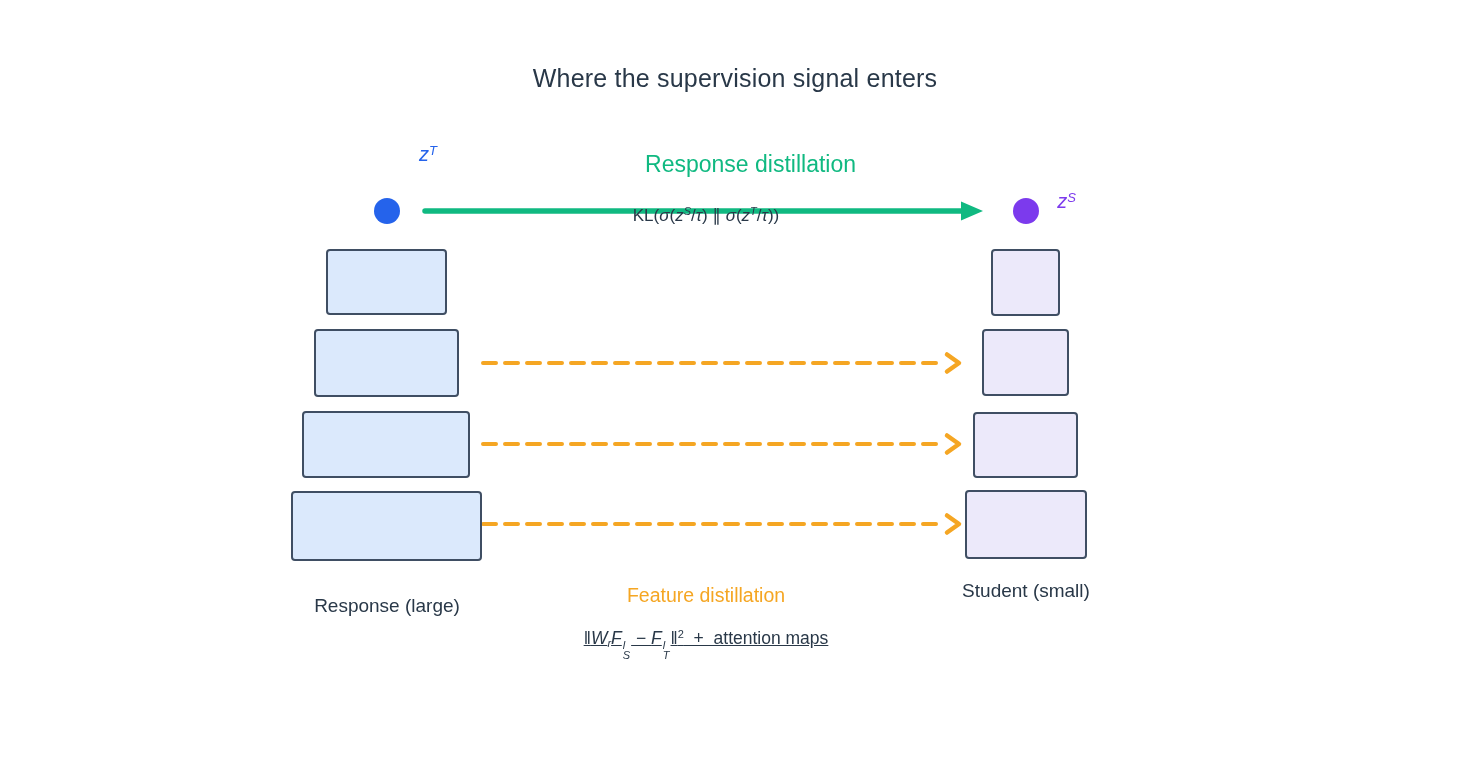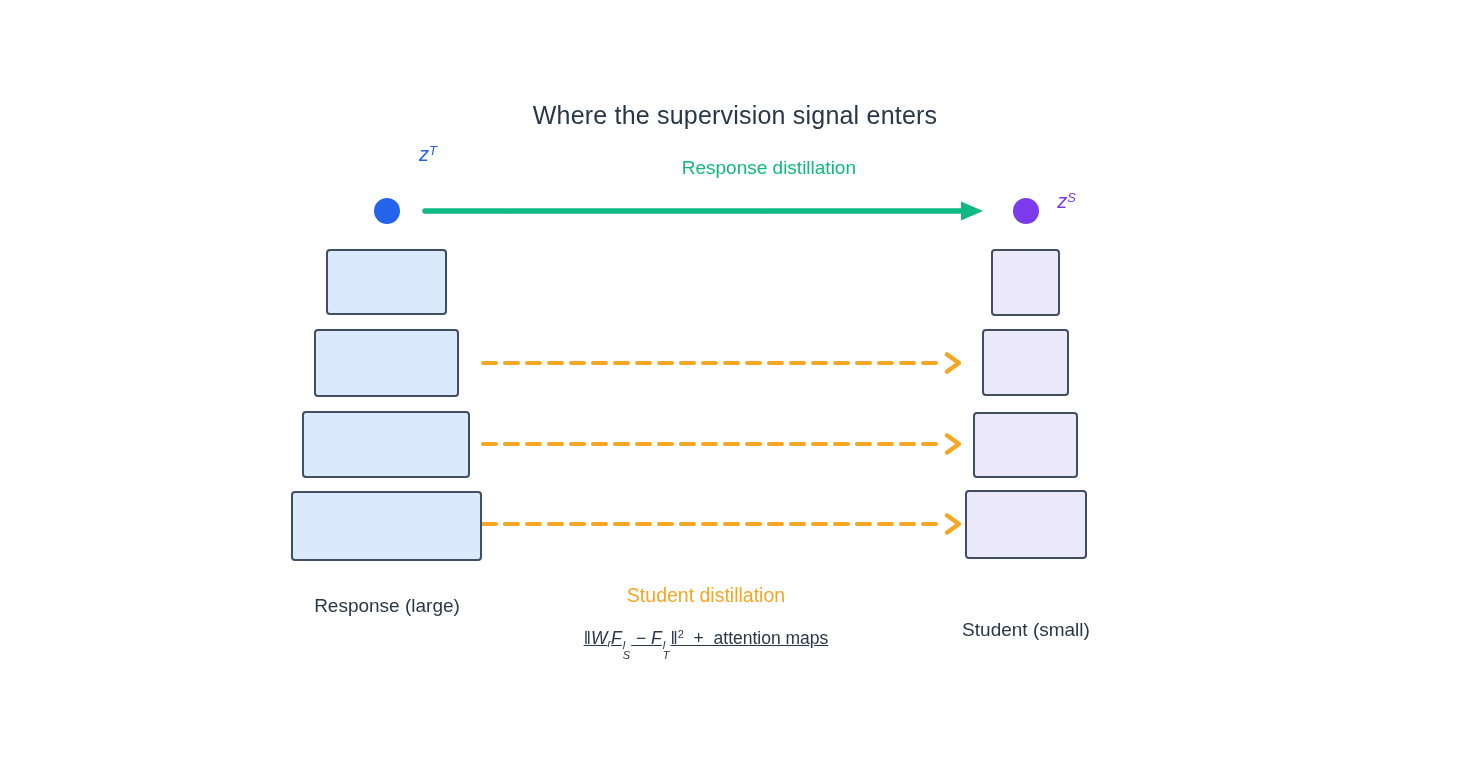--- a/index.html
+++ b/index.html
@@ -5,28 +5,28 @@
   :root{
     --text:#293848; --blue:#2563eb; --purple:#7c3aed; --green:#10b981;
     --orange:#f5a623; --teacher_fill:#dbe9fc; --student_fill:#ece9fa; --box_border:#3f4e63;
   }
   *{margin:0;padding:0;box-sizing:border-box;}
   html,body{background:#ffffff;}
   body{font-family:"Liberation Sans","DejaVu Sans",sans-serif;color:var(--text);}
   .canvas{position:relative;width:1470px;height:768px;background:#ffffff;overflow:hidden;}
 
   .title{position:absolute;left:0;top:64px;width:1470px;text-align:center;
-         font-size:25px;font-weight:500;color:var(--text);letter-spacing:.2px;margin-top:37px;}
+         font-size:25px;font-weight:500;color:var(--text);letter-spacing:.2px;}
 
   .col-label{position:absolute;text-align:right;font-size:20px;}
   .z-label{font-style:italic;font-size:20px;}
   .z-label sup{font-size:13px;vertical-align:6px;}
   .zT{left:337px;top:143px;width:100px;color:var(--blue);}
   .zS{left:976px;top:143px;width:100px;color:var(--purple);margin-top:47px;}
-  .response-label{left:556px;top:157px;width:300px;color:var(--green);font-size:19px;}
+  .response-label{left:556px;top:151px;width:300px;color:var(--green);font-size:23px;}
 
   .dot{position:absolute;width:26px;height:26px;border-radius:50%;}
   .dot-teacher{left:374px;top:198px;background:var(--blue);}
   .dot-student{left:1013px;top:198px;background:var(--purple);}
 
   .formula{position:absolute;text-align:center;font-size:17px;color:var(--text);}
   .kl{left:531px;top:205px;width:350px;}
   .feat-formula{left:506px;top:628px;width:400px;font-size:17.5px;text-decoration:underline;}
   .formula i{font-style:italic;}
   .formula sup{font-size:11px;vertical-align:6px;}
@@ -42,21 +42,21 @@
   .t2{left:314px;top:329px;width:145px;height:68px;}
   .t3{left:302px;top:411px;width:168px;height:67px;}
   .t4{left:291px;top:491px;width:191px;height:70px;}
   .s1{left:991px;top:249px;width:69px;height:67px;}
   .s2{left:982px;top:329px;width:87px;height:67px;}
   .s3{left:973px;top:412px;width:105px;height:66px;}
   .s4{left:965px;top:490px;width:122px;height:69px;}
 
   .bottom-label{position:absolute;text-align:center;font-size:19px;color:var(--text);}
   .teacher-label{left:287px;top:595px;width:200px;}
-  .student-label{left:926px;top:619px;width:200px;}
+  .student-label{left:926px;top:580px;width:200px;}
   .feature-label{left:581px;top:584px;width:250px;color:var(--orange);font-size:19.5px;}
 
   svg.arrows{position:absolute;left:0;top:0;pointer-events:none;}
 </style>
 </head>
 <body>
 
 <div class="canvas">
 
   <div class="title">Where the supervision signal enters</div>
@@ -80,33 +80,34 @@
     <g>
       <line x1="483" y1="444" x2="944" y2="444" stroke="#f5a623" stroke-width="4" stroke-dasharray="13 9" stroke-linecap="round"></line>
       <path d="M947,435.5 L959,444 L947,452.5" fill="none" stroke="#f5a623" stroke-width="4.5" stroke-linecap="round" stroke-linejoin="round"></path>
     </g>
     <g>
       <line x1="483" y1="524" x2="944" y2="524" stroke="#f5a623" stroke-width="4" stroke-dasharray="13 9" stroke-linecap="round"></line>
       <path d="M947,515.5 L959,524 L947,532.5" fill="none" stroke="#f5a623" stroke-width="4.5" stroke-linecap="round" stroke-linejoin="round"></path>
     </g>
   </svg>
 
+  <div class="formula kl">KL(<i>σ</i>(<i>z</i><sup><i>S</i></sup>/<i>τ</i>) ∥ <i>σ</i>(<i>z</i><sup><i>T</i></sup>/<i>τ</i>))</div>
 
   <div class="box t-box t1"></div>
   <div class="box t-box t2"></div>
   <div class="box t-box t3"></div>
   <div class="box t-box t4"></div>
 
   <div class="box s-box s1"></div>
   <div class="box s-box s2"></div>
   <div class="box s-box s3"></div>
   <div class="box s-box s4"></div>
 
   <div class="bottom-label teacher-label">Response (large)</div>
-  <div class="bottom-label feature-label">Student distillation</div>
+  <div class="bottom-label feature-label">Feature distillation</div>
   <div class="bottom-label student-label">Student (small)</div>
 
   <div class="formula feat-formula">‖<i>W</i><sub><i>r</i></sub><i>F</i><span class="ss">
         <sup>l</sup>
         <sub>S</sub>
       </span> − <i>F</i><span class="ss">
         <sup>l</sup>
         <sub>T</sub>
       </span>‖<sup>2</sup>&nbsp; +&nbsp; attention maps</div>
 

